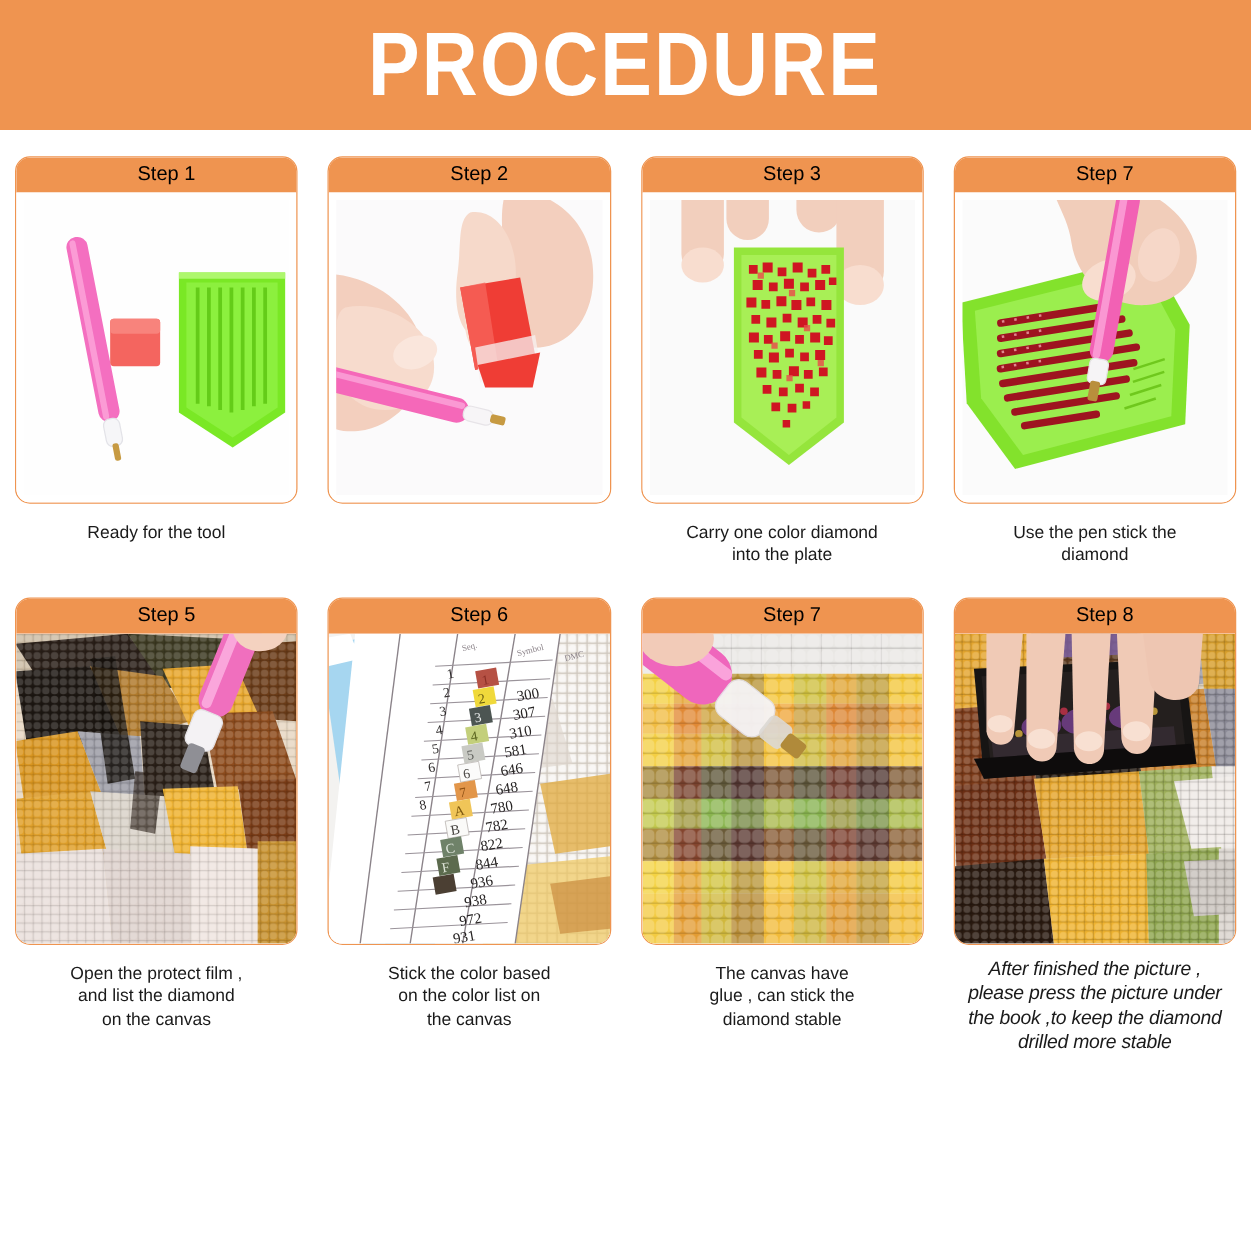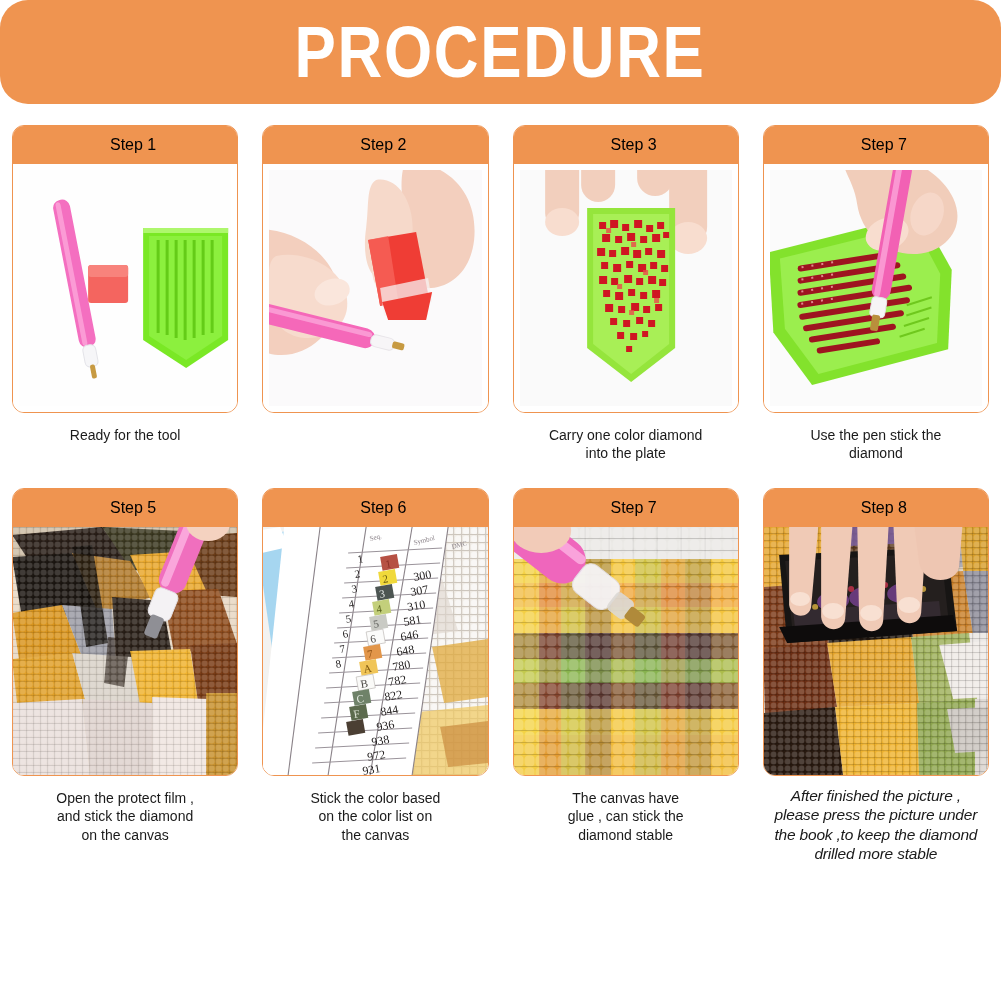--- a/index.html
+++ b/index.html
@@ -25,21 +25,20 @@
   .banner {
     position: absolute;
     left: 0;
     top: 0;
     width: 1001px;
     height: 104px;
     background: #ef9450;
     display: flex;
     align-items: center;
     justify-content: center;
-    border-radius: 28px;
   }
   .banner-title {
     color: #ffffff;
     font-family: "Liberation Sans", sans-serif;
     font-weight: bold;
     font-size: 72px;
     letter-spacing: 2px;
     line-height: 1;
     transform: scaleX(0.86);
     transform-origin: center;
@@ -66,21 +65,21 @@
   .card {
     position: relative;
     width: 100%;
     border: 1px solid #ef9450;
     border-radius: 12px;
     background: #ffffff;
     overflow: hidden;
     box-sizing: border-box;
   }
   .card-head {
-    height: 38px;
+    height: 28px;
     background: #ef9450;
     display: flex;
     align-items: center;
     justify-content: center;
     padding-left: 16px;
   }
   .card-body {
     position: relative;
     height: 248px;
     background: #ffffff;
@@ -422,21 +421,21 @@
                 <rect x="156" y="-60" width="28" height="128" rx="13" fill="#f06fbe"></rect>
                 <rect x="160" y="-58" width="8" height="122" rx="4" fill="#fbb0e0" opacity="0.85"></rect>
                 <rect x="158" y="66" width="24" height="30" rx="6" fill="#f4f2f4" stroke="#e4e1e4" stroke-width="1"></rect>
                 <rect x="163" y="94" width="14" height="22" rx="3" fill="#8f8f95"></rect>
               </g>
               <ellipse cx="196" cy="-4" rx="22" ry="18" fill="#f4d2c0"></ellipse>
             </svg>
           </div>
         </div>
         <div class="caption">Open the protect film ,
-and stick the diamond
+and list the diamond
 on the canvas</div>
       </div>
 
       <div class="cell">
         <div class="card">
           <div class="card-head">
             <span>Step 6</span>
           </div>
           <div class="card-body full">
             <svg class="photo" viewBox="0 0 226 248" preserveAspectRatio="xMidYMid slice">

